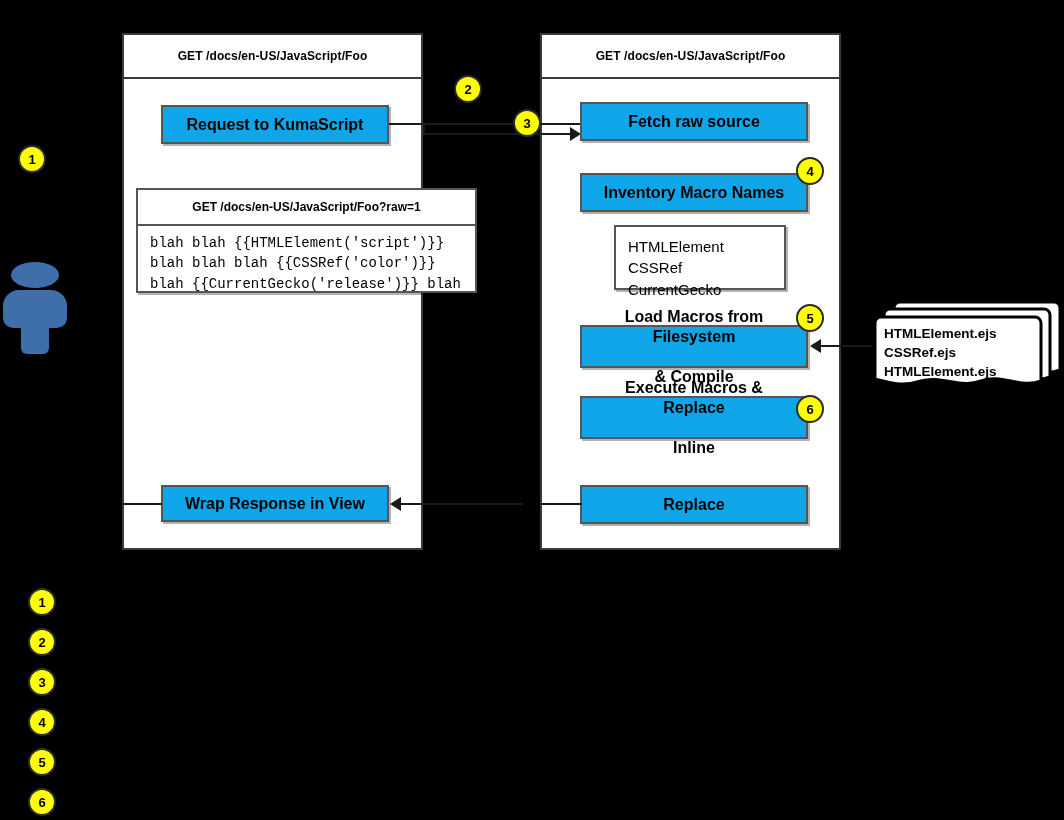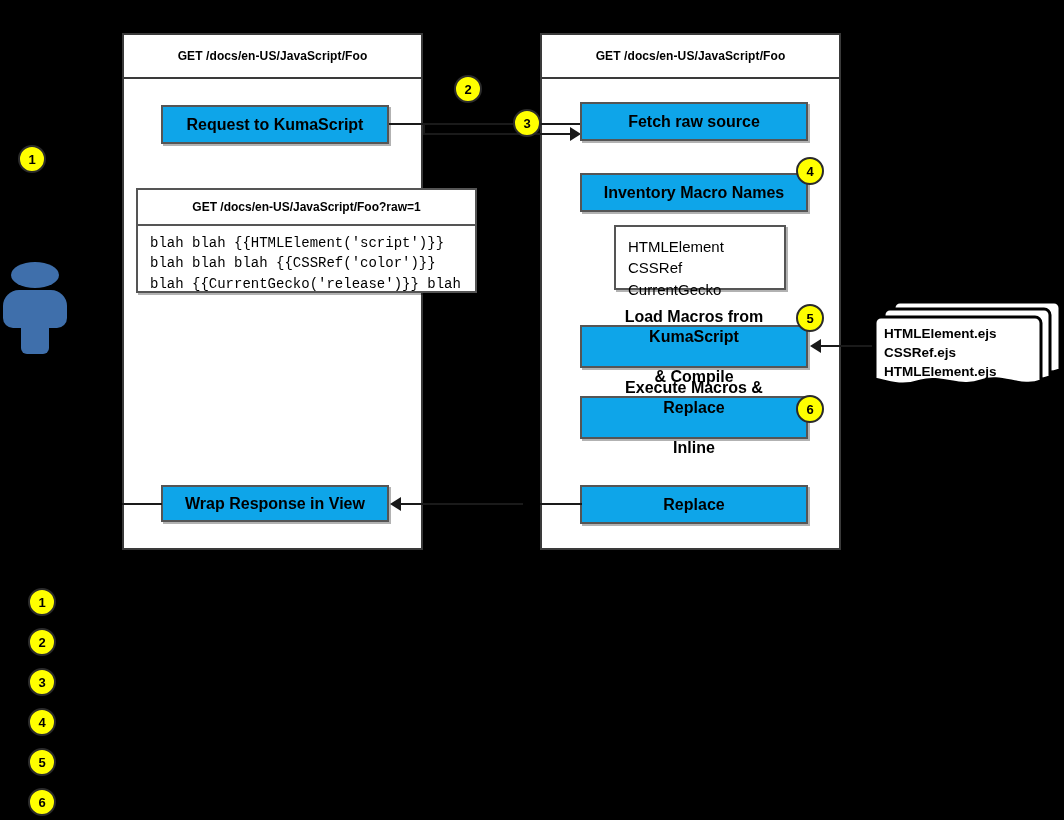--- a/index.html
+++ b/index.html
@@ -123,21 +123,21 @@
     <span>Inventory Macro Names</span>
   </div>
   <div class="badge" style="left:796px;top:157px;">4</div>
 
   <div class="mono-box" style="left:614px;top:225px;width:172px;height:65px;">HTMLElement
 CSSRef
 CurrentGecko</div>
 
   <div class="task" style="left:580px;top:325px;width:228px;height:43px;">
     <span>
-      <span>Load Macros from KumaScript</span><br>
+      <span>Load Macros from Filesystem</span><br>
       <span>&amp; Compile</span>
     </span>
   </div>
   <div class="badge" style="left:796px;top:304px;">5</div>
 
   <div class="ln h" style="left:820px;top:345px;width:52px;"></div>
   <div class="arrow left" style="left:810px;top:339px;"></div>
 
   <div class="task" style="left:580px;top:396px;width:228px;height:43px;">
     <span>

